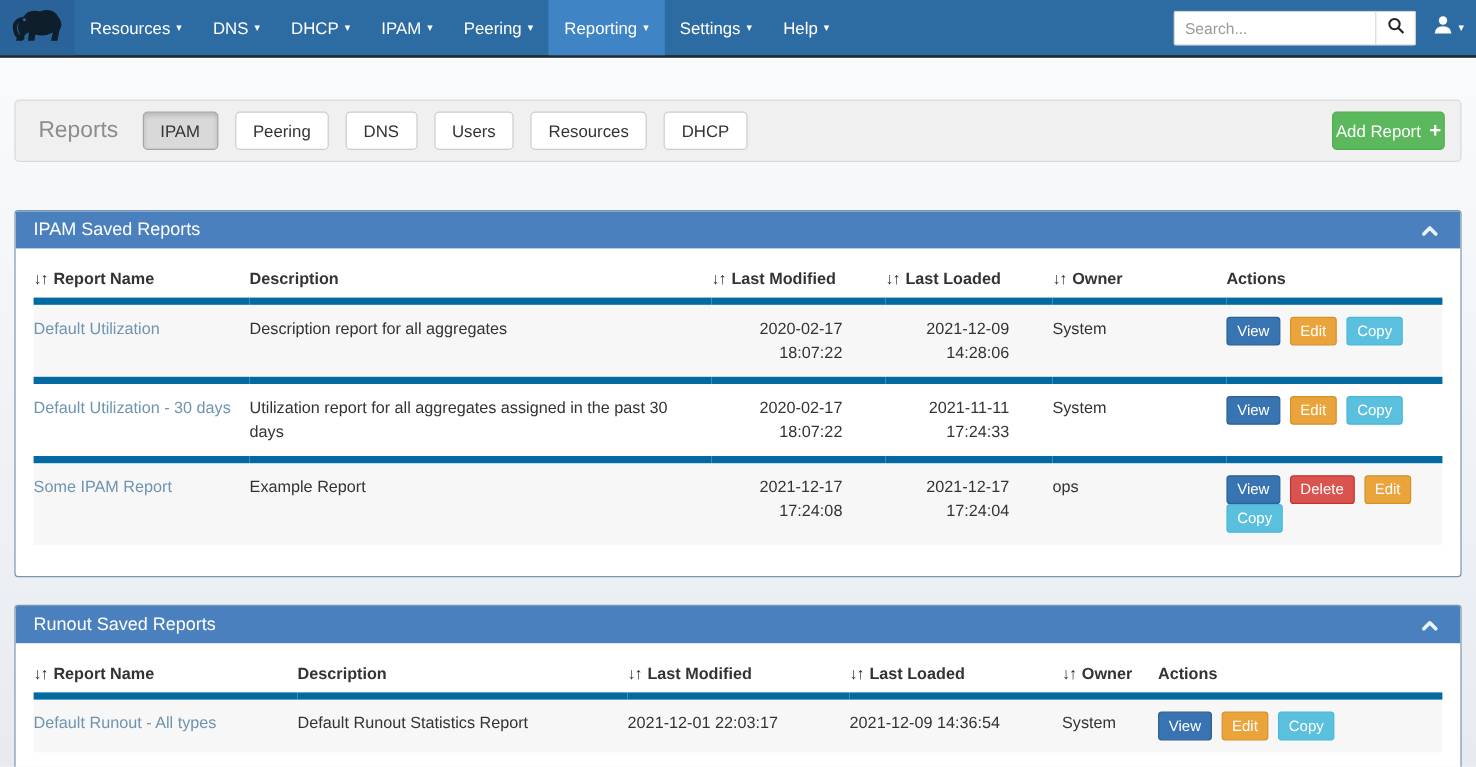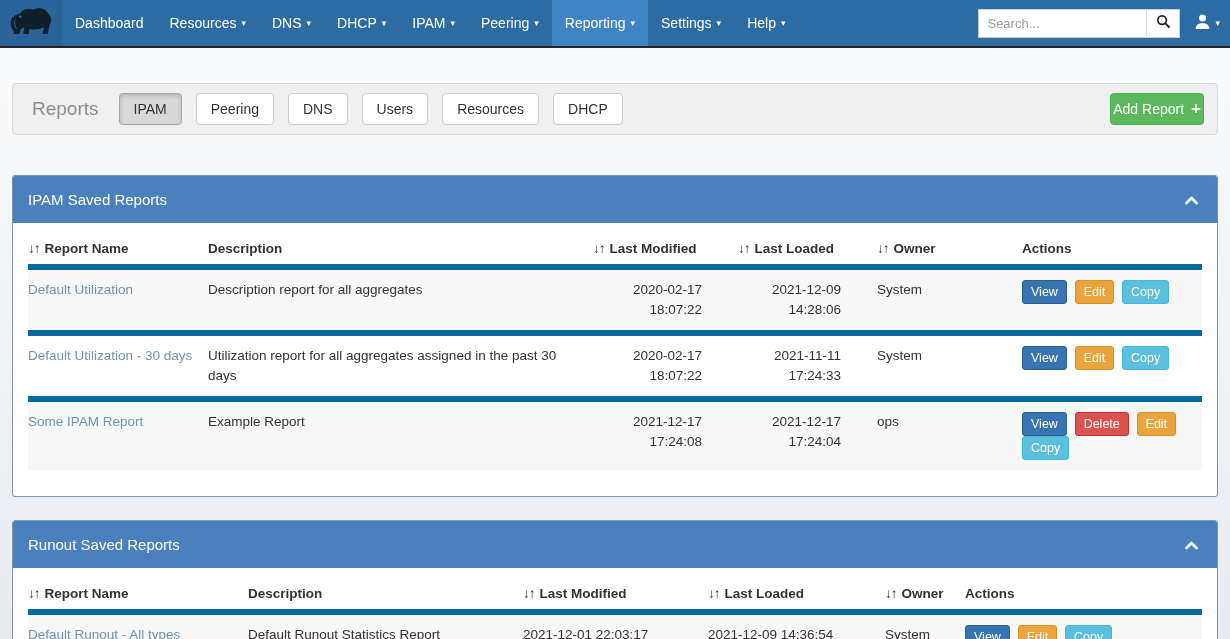--- a/index.html
+++ b/index.html
@@ -65,21 +65,21 @@
   .add-report-btn .plus { font-weight: bold; font-size: 17px; margin-left: 7px; line-height: 12px; }
 
   
   .panel {
     margin: 0 12px; background: #fff; border: 1px solid #7a97ad;
     border-radius: 3px; overflow: hidden;
   }
   .panel-1 { margin-top: 40px; }
   .panel-2 { margin-top: 23px; }
   .panel-header {
-    background: #4a80bd; color: #fff; height: 47px; padding: 0 18px 0 15px;
+    background: #4a80bd; color: #fff; height: 31px; padding: 0 18px 0 15px;
     display: flex; align-items: center; justify-content: space-between; font-size: 15px;
   }
   .chev { cursor: pointer; display: flex; align-items: center; }
   .panel-body { padding: 6px 15px 26px 15px; }
 
   table { width: 100%; border-collapse: collapse; table-layout: fixed; font-size: 13.5px; }
   th {
     text-align: left; font-weight: bold; color: #333; padding: 12px 8px 8px 0;
     border-bottom: 1px solid #ddd; white-space: nowrap; cursor: pointer;
   }
@@ -108,23 +108,20 @@
   <div class="logo">
     <span>
       <svg width="46" height="36" viewBox="0 0 60 46">
         <path d="M12 34 Q5 22 15 14 Q20 5 33 8 Q47 3 53 14 Q59 21 54 29 L52 40 L45 40 L47 31 Q38 36 28 33 L27 40 L20 40 L21 31 Q16 32 14 40 L7 40 L9 33 Z" fill="#0e1e2b"></path>
         <path d="M15 16 Q4 18 6 28 Q7 36 14 37" stroke="#0e1e2b" stroke-width="4.5" fill="none" stroke-linecap="round"></path>
         <circle cx="16" cy="17" r="1.6" fill="#2d6ba3"></circle>
       </svg>
     </span>
   </div>
   <div class="nav-items">
-    <a class="nav-item">
-        <span>Dashboard</span>
-      </a>
     <a class="nav-item">
         <span>Resources</span>
         <span class="caret">▾</span>
       </a>
     <a class="nav-item">
         <span>DNS</span>
         <span class="caret">▾</span>
       </a>
     <a class="nav-item">
         <span>DHCP</span>

